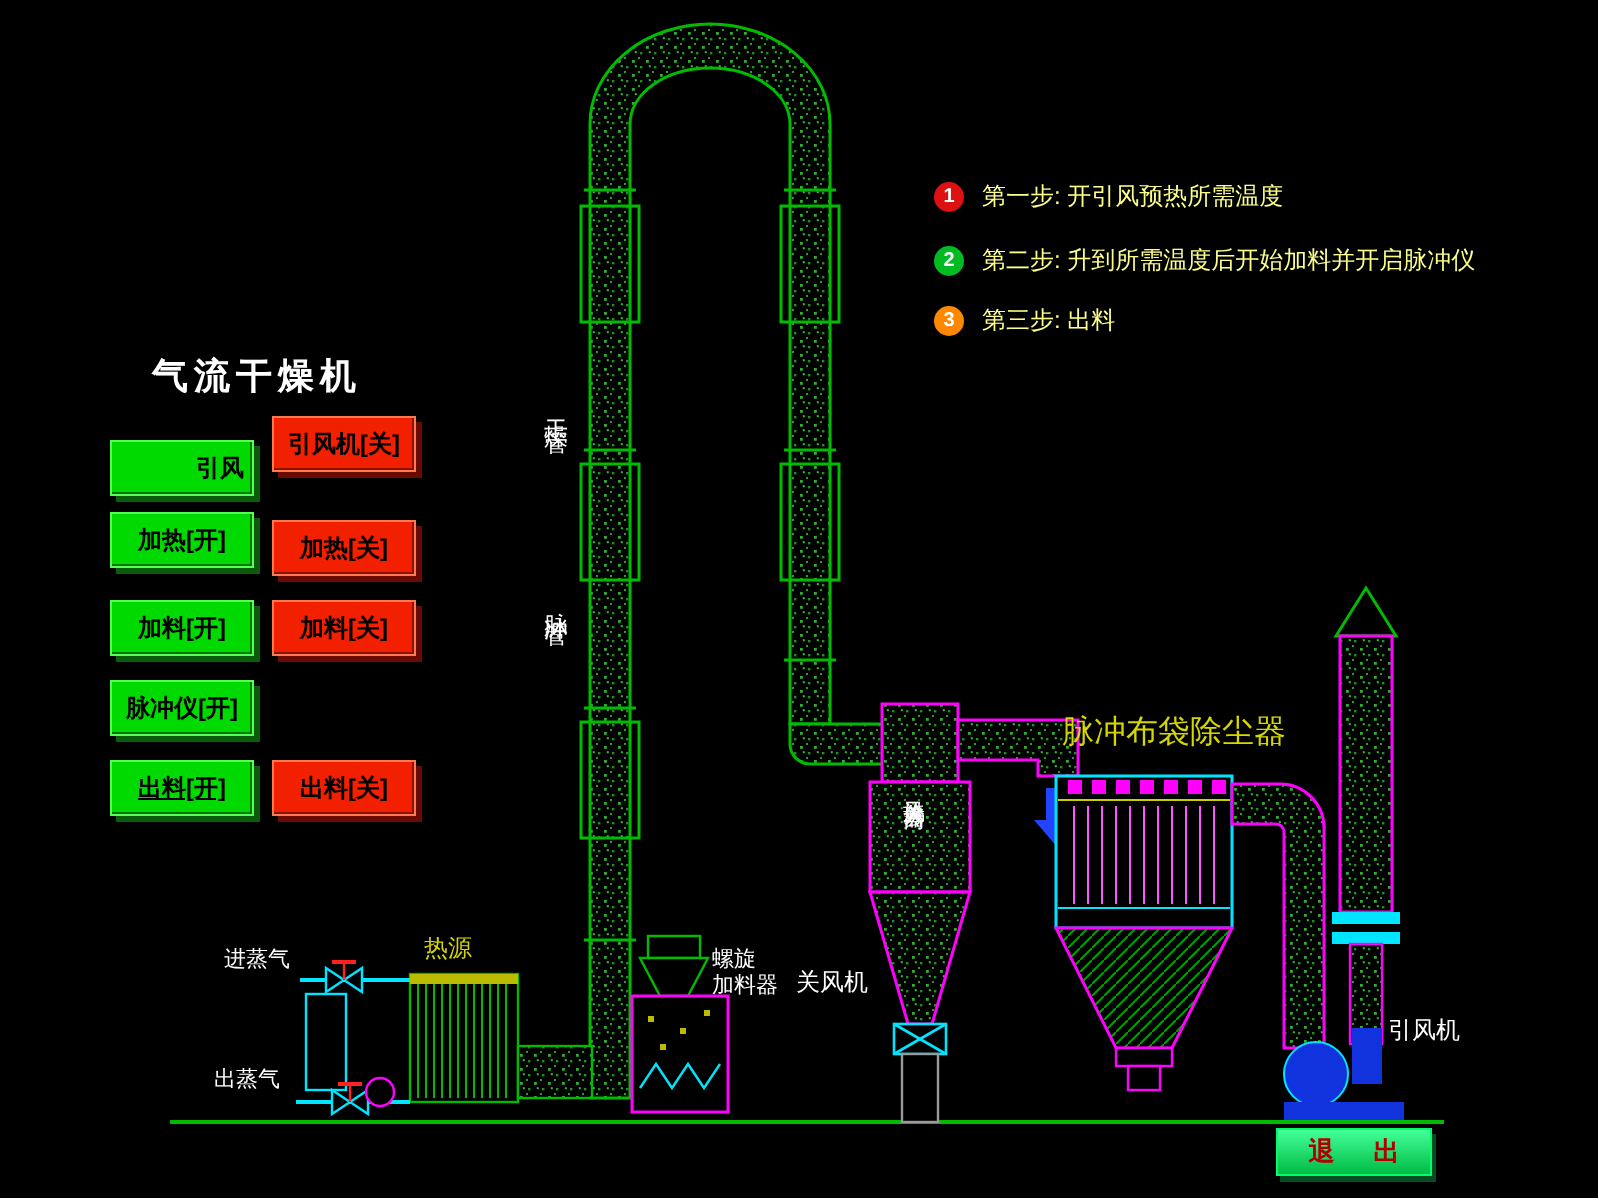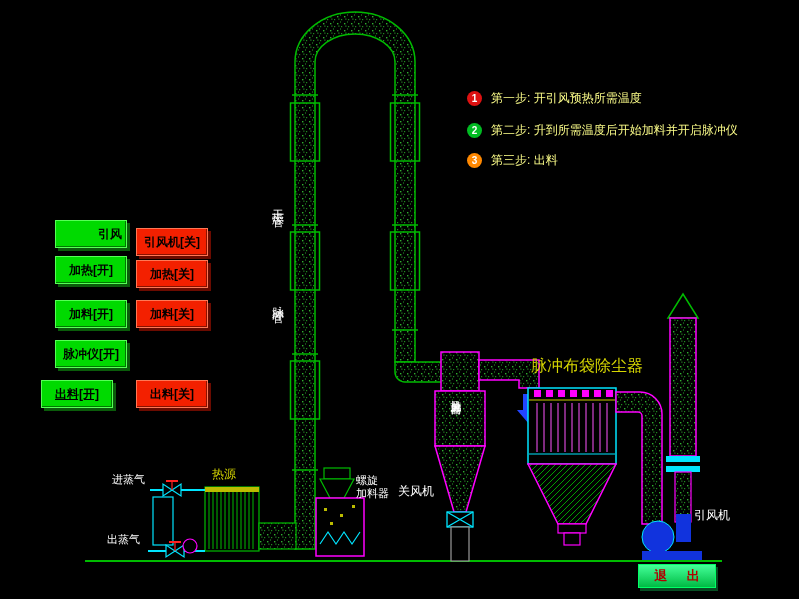--- a/index.html
+++ b/index.html
@@ -191,28 +191,29 @@
       <polyline points="320,544 328,532 336,544 344,532 352,544 360,532" fill="none" stroke="#00e5ff" stroke-width="1.2"></polyline>
       <g fill="#bbbb00">
         <rect x="324" y="508" width="3" height="3"></rect>
         <rect x="340" y="514" width="3" height="3"></rect>
         <rect x="352" y="505" width="3" height="3"></rect>
         <rect x="330" y="522" width="3" height="3"></rect>
       </g>
     </g>
   </svg>
 
+  <div class="title">气流干燥机</div>
 
   <button class="hmi-btn on" style="left:55px;top:220px;padding-left:38px;">引风机[开]</button>
   <button class="hmi-btn on" style="left:55px;top:256px;">加热[开]</button>
   <button class="hmi-btn on" style="left:55px;top:300px;">加料[开]</button>
   <button class="hmi-btn on" style="left:55px;top:340px;">脉冲仪[开]</button>
-  <button class="hmi-btn on" style="left:41px;top:380px;text-decoration:underline;">出料[开]</button>
-
-  <button class="hmi-btn off" style="left:136px;top:228px;">引风机[关]</button>
+  <button class="hmi-btn on" style="left:55px;top:380px;text-decoration:underline;">出料[开]</button>
+
+  <button class="hmi-btn off" style="left:136px;top:208px;">引风机[关]</button>
   <button class="hmi-btn off" style="left:136px;top:260px;">加热[关]</button>
   <button class="hmi-btn off" style="left:136px;top:300px;">加料[关]</button>
   <button class="hmi-btn off" style="left:136px;top:380px;">出料[关]</button>
 
   <div class="step" style="left:467px;top:90px;">
     <span class="badge" style="background: rgb(221, 17, 17);">1</span>
     <span class="txt">第一步: 开引风预热所需温度</span>
   </div>
   <div class="step" style="left:467px;top:122px;">
     <span class="badge" style="background: rgb(0, 187, 34);">2</span>

